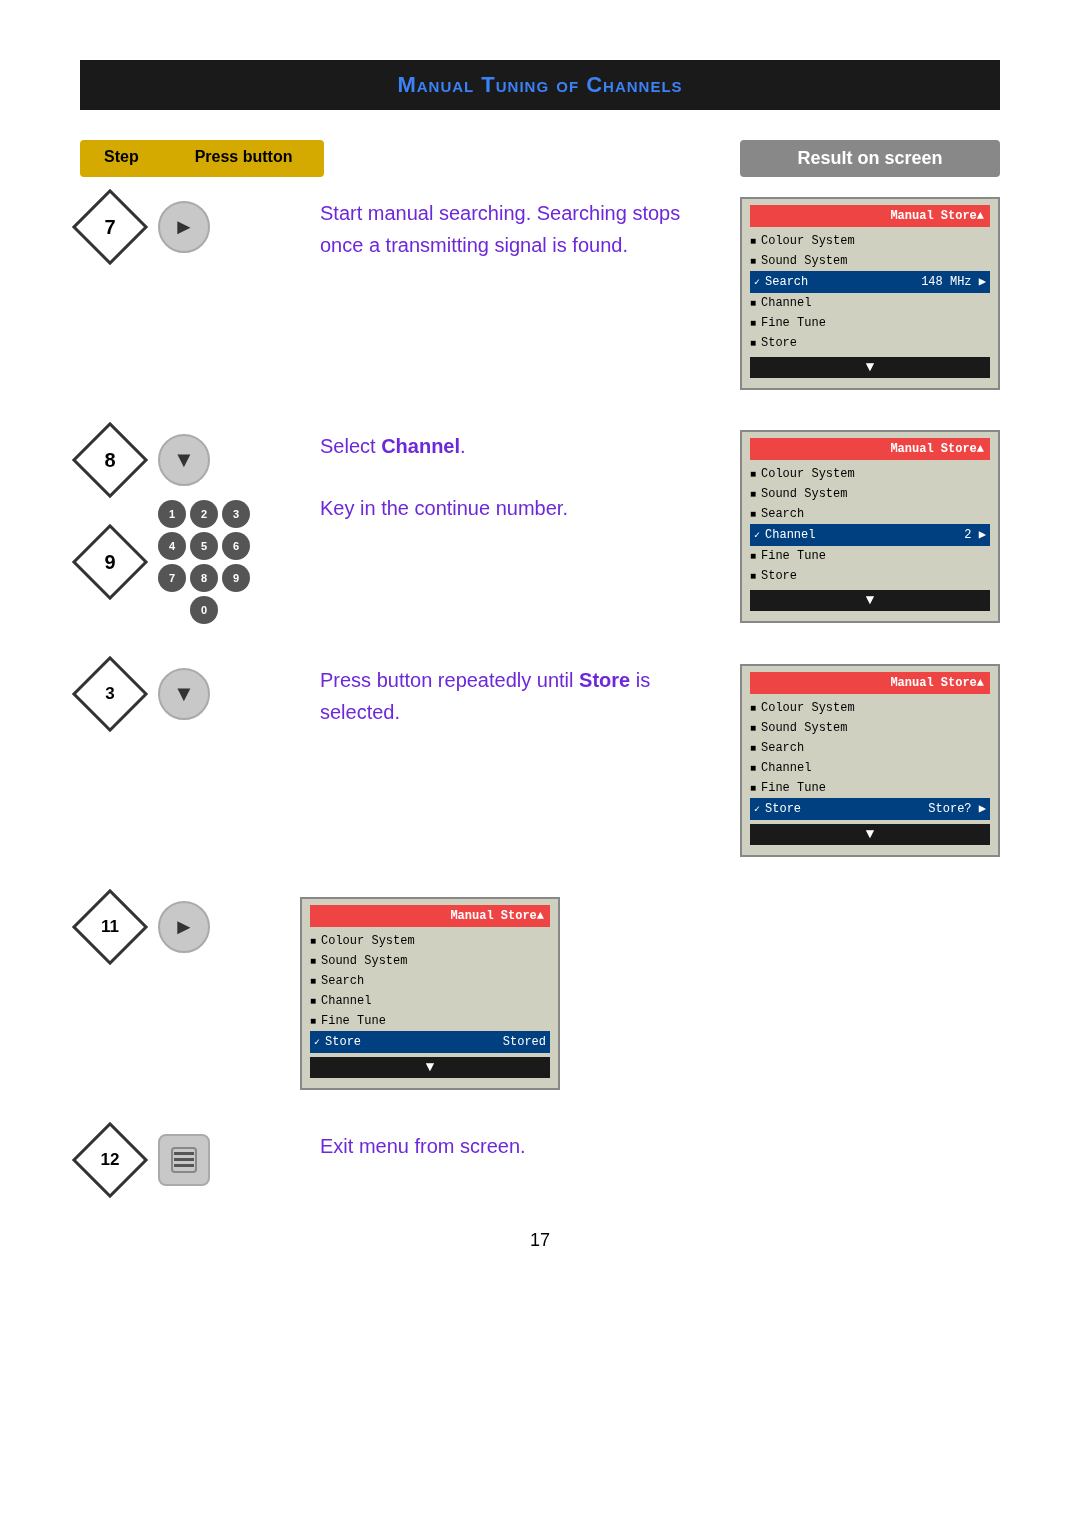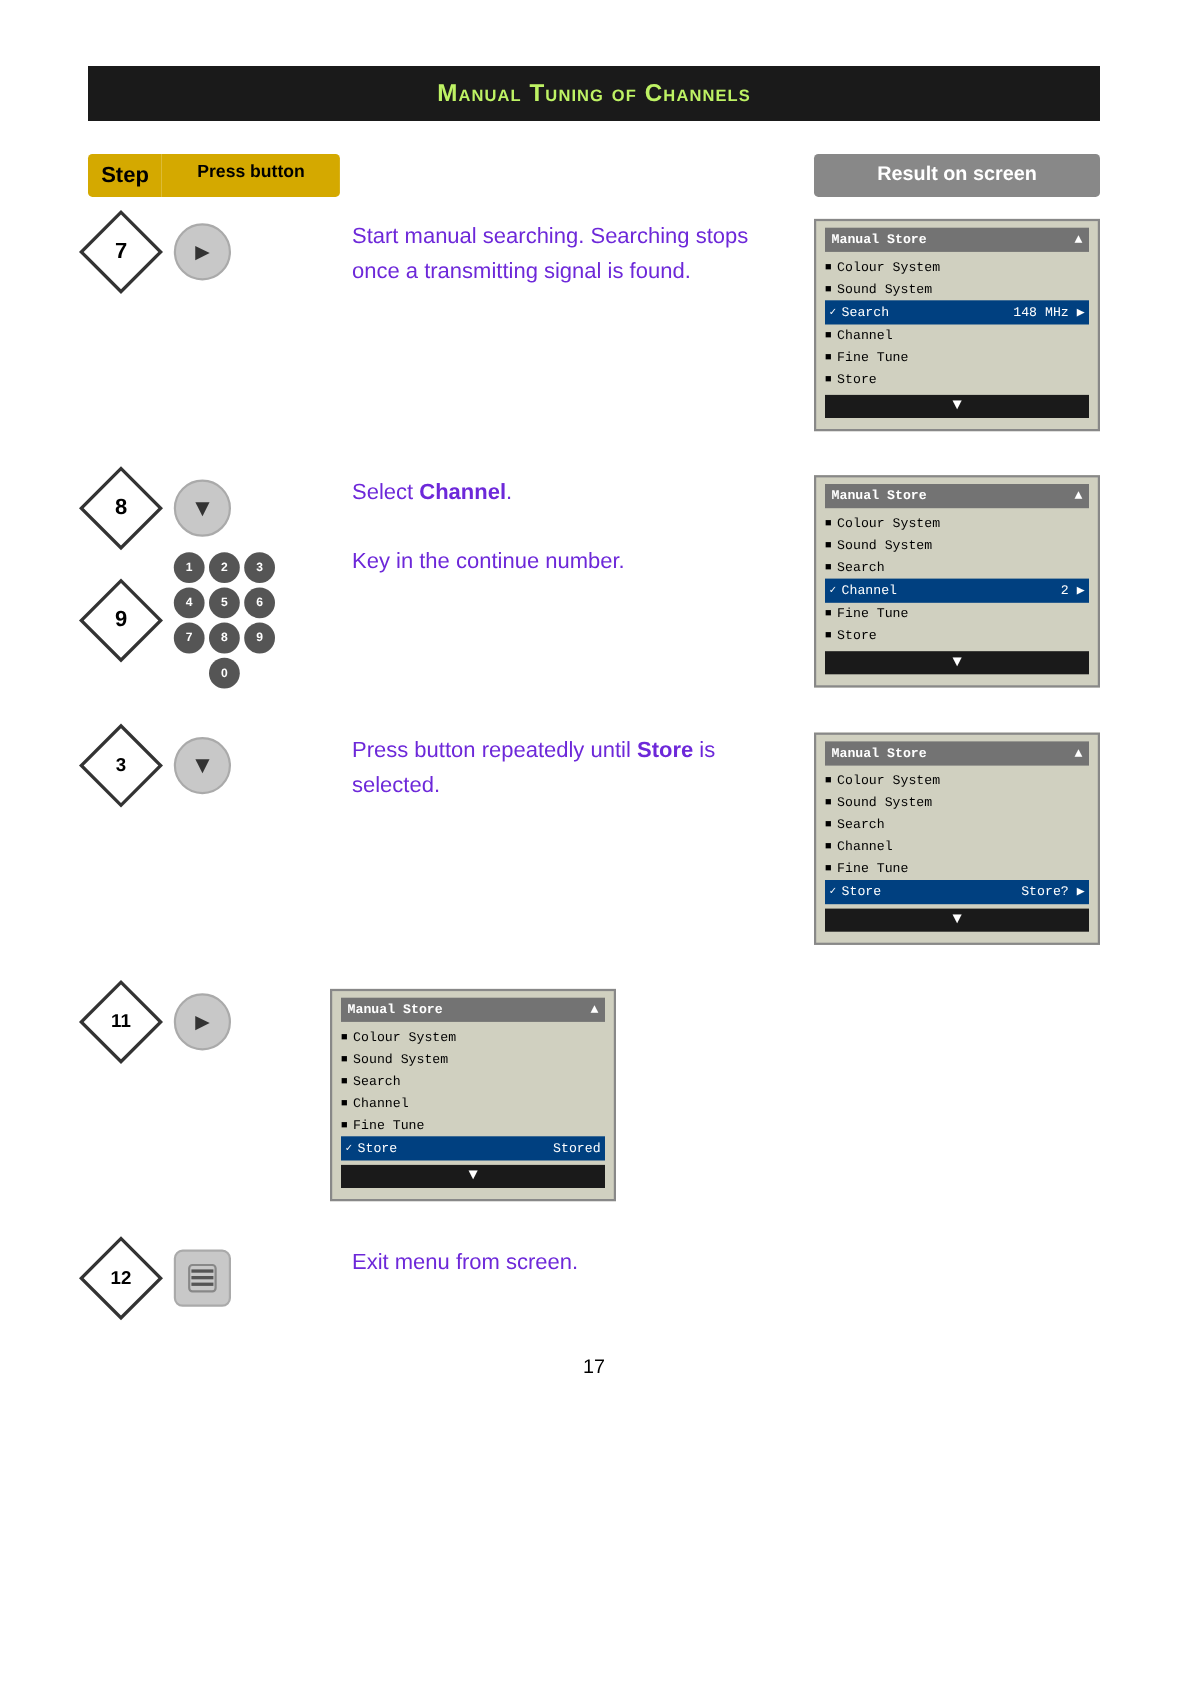--- a/index.html
+++ b/index.html
@@ -8,42 +8,42 @@
       font-family: Arial, sans-serif;
       width: 1080px;
       min-height: 1528px;
       padding: 60px 80px;
       color: #000;
     }
 
     
     .page-title-bar {
       background: #1a1a1a;
-      color: #bef264;
+      color: #3b82f6;
       text-align: center;
       padding: 12px 20px;
       font-size: 22px;
       font-weight: bold;
       letter-spacing: 1px;
       margin-bottom: 30px;
       font-variant: small-caps;
     }
 
     
     .header-row {
       display: flex;
       align-items: stretch;
       margin-bottom: 20px;
     }
     .header-step {
       background: #d4a900;
       color: #000;
       font-weight: bold;
-      font-size: 20px;
-      padding: 8px 12px;
+      font-size: 16px;
+      padding: 8px 24px;
       border-radius: 4px 0 0 4px;
       text-align: right;
     }
     .header-press {
       background: #d4a900;
       color: #000;
       font-weight: bold;
       font-size: 16px;
       padding: 8px 32px;
       border-radius: 0 4px 4px 0;
@@ -178,28 +178,28 @@
       align-items: center;
       padding: 1px 0;
       color: #000;
     }
     .screen-row.active {
       background: #004080;
       color: #fff;
       padding: 2px 4px;
     }
     .screen-title {
-      background: #737373;
+      background: #ef4444;
       color: #fff;
       font-weight: bold;
       padding: 2px 6px;
       font-size: 12px;
       display: flex;
       align-items: center;
-      justify-content: space-between;
+      justify-content: flex-end;
       margin-bottom: 4px;
     }
     .screen-bullet {
       margin-right: 5px;
       font-size: 10px;
     }
     .screen-val {
       margin-left: auto;
     }
     .screen-bottom-arrow {

